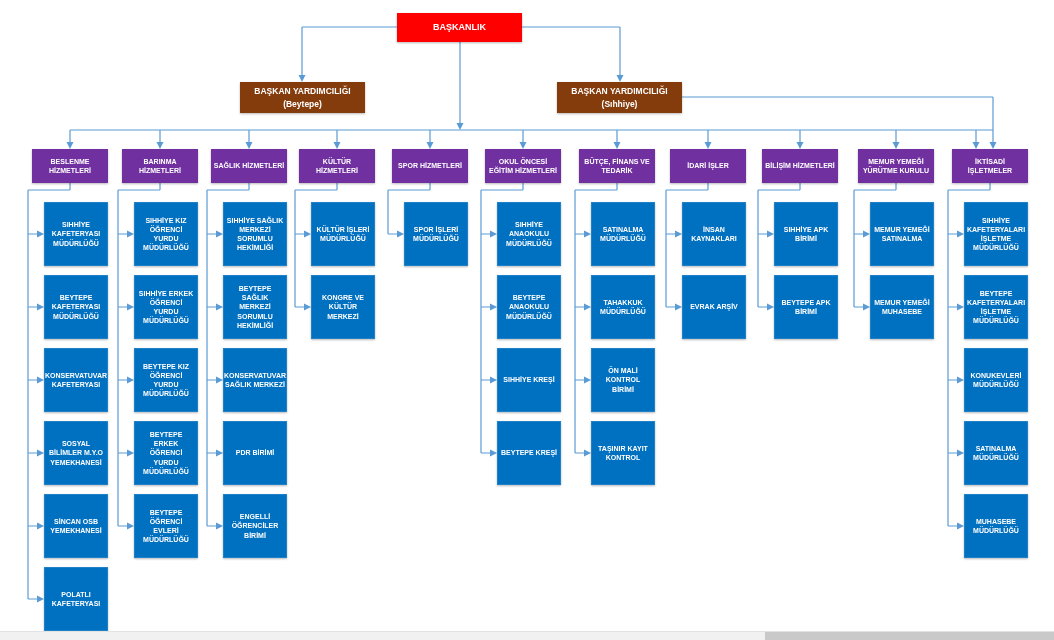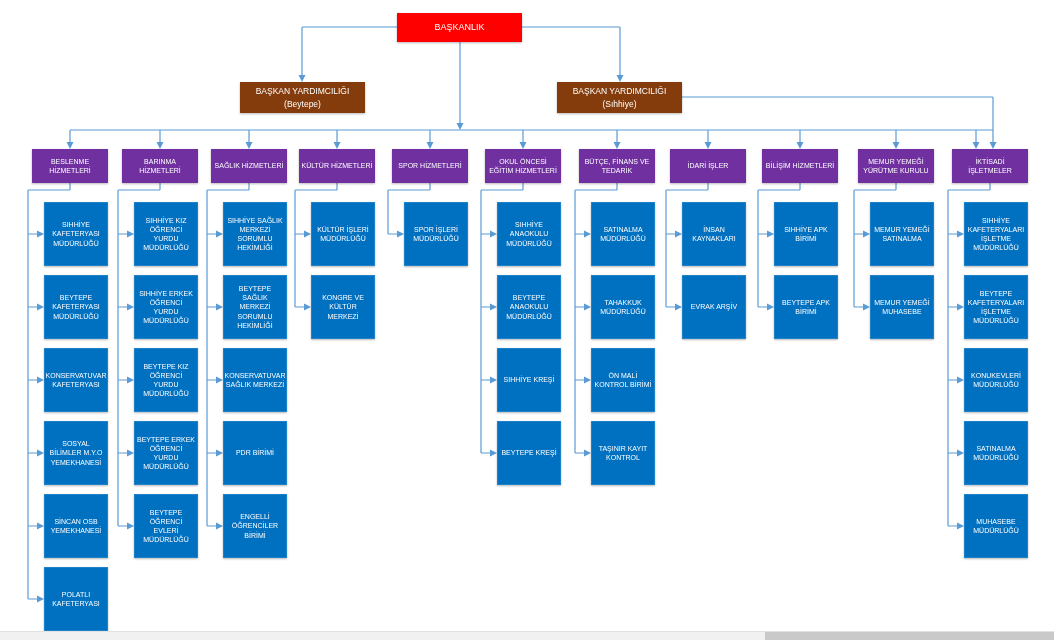--- a/index.html
+++ b/index.html
@@ -1,19 +1,19 @@
 <!DOCTYPE html>
 <html><head>
 <meta charset="utf-8">
 <style>
   html,body{margin:0;padding:0;background:#fff;}
   #stage{position:relative;width:1054px;height:640px;background:#ffffff;overflow:hidden;
          font-family:"Liberation Sans",sans-serif;}
   #connectors{position:absolute;left:0;top:0;width:1054px;height:640px;pointer-events:none;}
-  .box{position:absolute;box-sizing:border-box;color:#fff;font-weight:normal;text-align:center;
+  .box{position:absolute;box-sizing:border-box;color:#fff;font-weight:bold;text-align:center;
        display:flex;align-items:center;justify-content:center;padding:2px;line-height:1.32;
        box-shadow:0 1px 2px rgba(0,0,0,.28);}
   .root{background:#ff0000;font-size:9px;}
   .dep{background:#843c0c;font-size:8.5px;line-height:1.5;flex-direction:column;}
   .hdr{background:#7030a0;font-size:7px;}
   .child{background:#0070c0;font-size:7px;border:1px solid rgba(255,255,255,.12);}
   .scroll-track{position:absolute;left:0;top:631px;width:1054px;height:9px;background:#f1f1f1;
                 border-top:1px solid #e2e2e2;}
   .scroll-thumb{position:absolute;left:765px;top:0;width:289px;height:9px;background:#c9c9c9;}
 </style>

